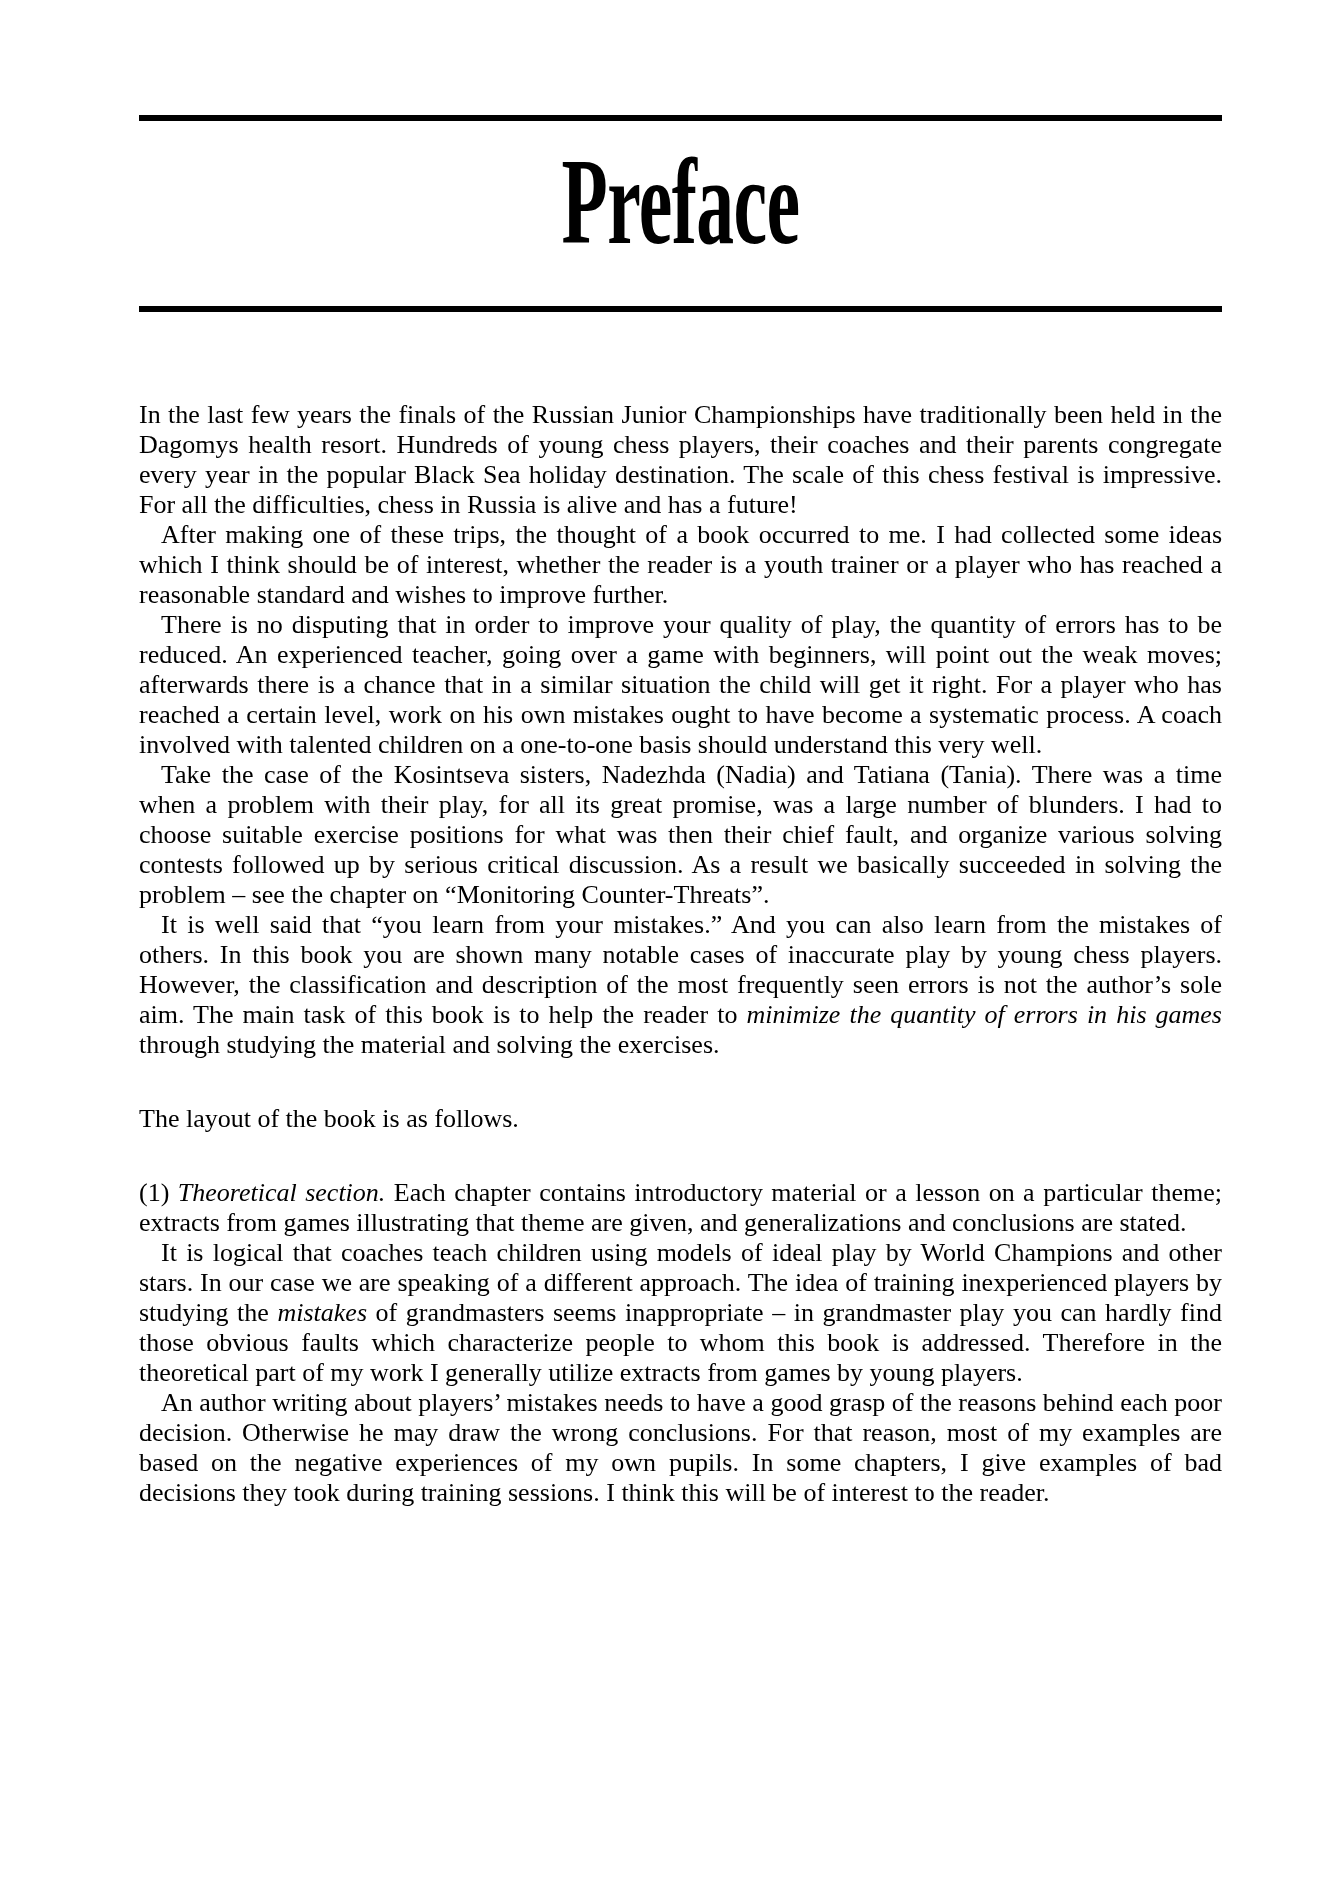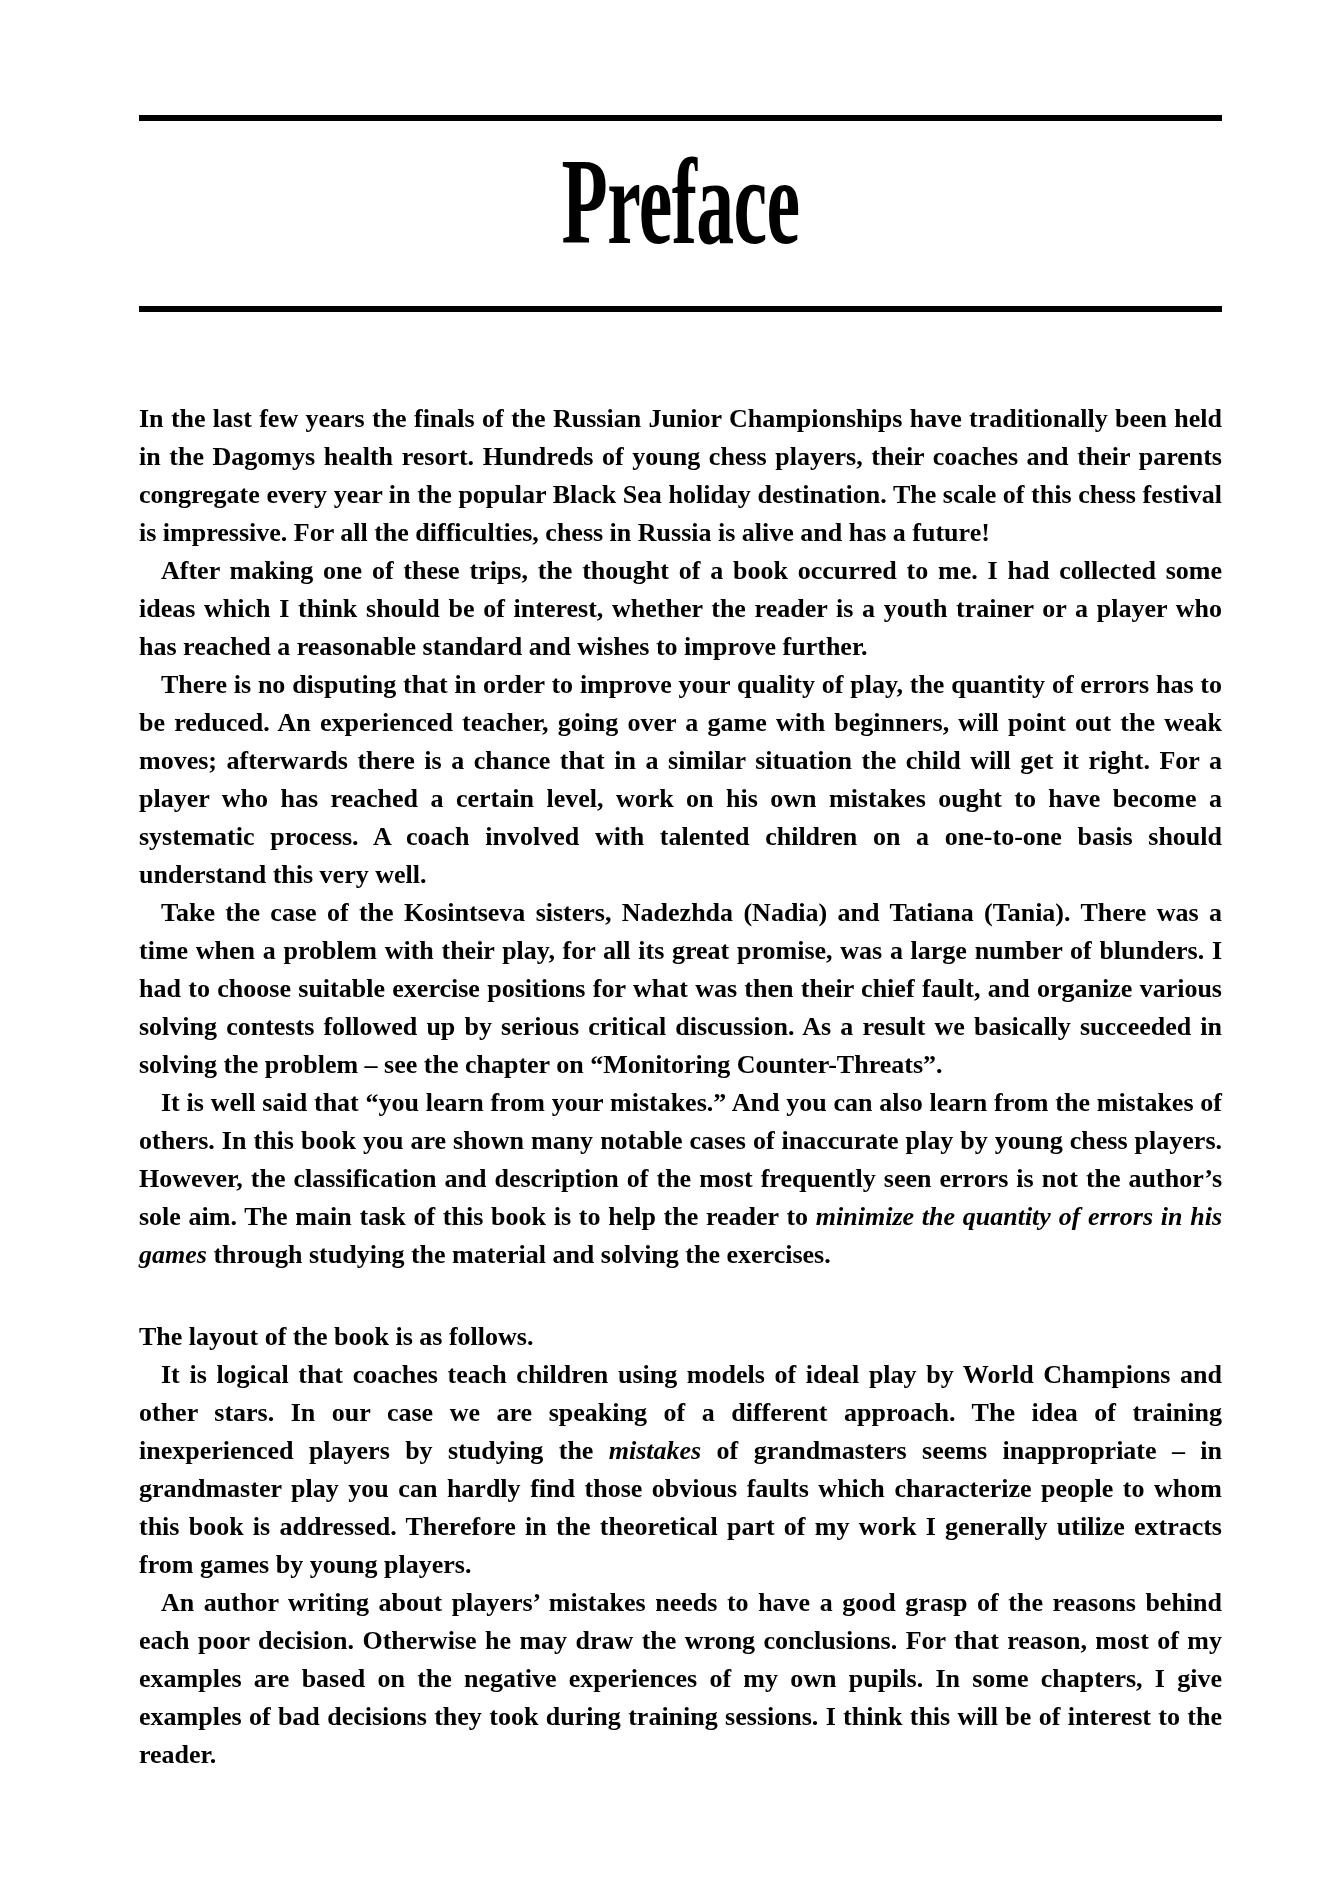--- a/index.html
+++ b/index.html
@@ -33,23 +33,22 @@
     line-height: 134px;
     font-weight: bold;
     letter-spacing: -1px;
     transform: scaleX(0.62);
     transform-origin: 50% 50%;
     white-space: nowrap;
   }
   .body-text {
     margin-top: 88px;
     font-size: 26px;
-    line-height: 38px;
+    line-height: 30px;
     text-align: justify;
-    font-weight: bold;
   }
   .body-text p {
     margin: 0;
     padding: 0;
     text-indent: 0;
   }
   .body-text p.indent { text-indent: 22px; }
   .body-text p.spaced { margin-top: 44px; }
   .body-text em { font-style: italic; }
 </style>
@@ -60,16 +59,17 @@
   <div class="rule rule-top"></div>
   <h1 class="page-title">Preface</h1>
   <div class="rule rule-under-title"></div>
   <div class="body-text">
       <p class="first"><span>In the last few years the finals of the Russian Junior Championships have traditionally been held in the Dagomys health resort. Hundreds of young chess players, their coaches and their parents congregate every year in the popular Black Sea holiday destination. The scale of this chess festival is impressive. For all the difficulties, chess in Russia is alive and has a future!</span></p>
       <p class="indent"><span>After making one of these trips, the thought of a book occurred to me. I had collected some ideas which I think should be of interest, whether the reader is a youth trainer or a player who has reached a reasonable standard and wishes to improve further.</span></p>
       <p class="indent"><span>There is no disputing that in order to improve your quality of play, the quantity of errors has to be reduced. An experienced teacher, going over a game with beginners, will point out the weak moves; afterwards there is a chance that in a similar situation the child will get it right. For a player who has reached a certain level, work on his own mistakes ought to have become a systematic process. A coach involved with talented children on a one-to-one basis should understand this very well.</span></p>
       <p class="indent"><span>Take the case of the Kosintseva sisters, Nadezhda (Nadia) and Tatiana (Tania). There was a time when a problem with their play, for all its great promise, was a large number of blunders. I had to choose suitable exercise positions for what was then their chief fault, and organize various solving contests followed up by serious critical discussion. As a result we basically succeeded in solving the problem – see the chapter on “Monitoring Counter-Threats”.</span></p>
       <p class="indent"><span>It is well said that “you learn from your mistakes.” And you can also learn from the mistakes of others. In this book you are shown many notable cases of inaccurate play by young chess players. However, the classification and description of the most frequently seen errors is not the author’s sole aim. The main task of this book is to help the reader to </span><em>minimize the quantity of errors in his games</em><span> through studying the material and solving the exercises.</span></p>
       <p class="spaced"><span>The layout of the book is as follows.</span></p>
+      <p class="spaced"><span>(1) </span><em>Theoretical section.</em><span> Each chapter contains introductory material or a lesson on a particular theme; extracts from games illustrating that theme are given, and generalizations and conclusions are stated.</span></p>
       <p class="indent"><span>It is logical that coaches teach children using models of ideal play by World Champions and other stars. In our case we are speaking of a different approach. The idea of training inexperienced players by studying the </span><em>mistakes</em><span> of grandmasters seems inappropriate – in grandmaster play you can hardly find those obvious faults which characterize people to whom this book is addressed. Therefore in the theoretical part of my work I generally utilize extracts from games by young players.</span></p>
       <p class="indent"><span>An author writing about players’ mistakes needs to have a good grasp of the reasons behind each poor decision. Otherwise he may draw the wrong conclusions. For that reason, most of my examples are based on the negative experiences of my own pupils. In some chapters, I give examples of bad decisions they took during training sessions. I think this will be of interest to the reader.</span></p>
     </div>
 </div>
 
 </body></html>

